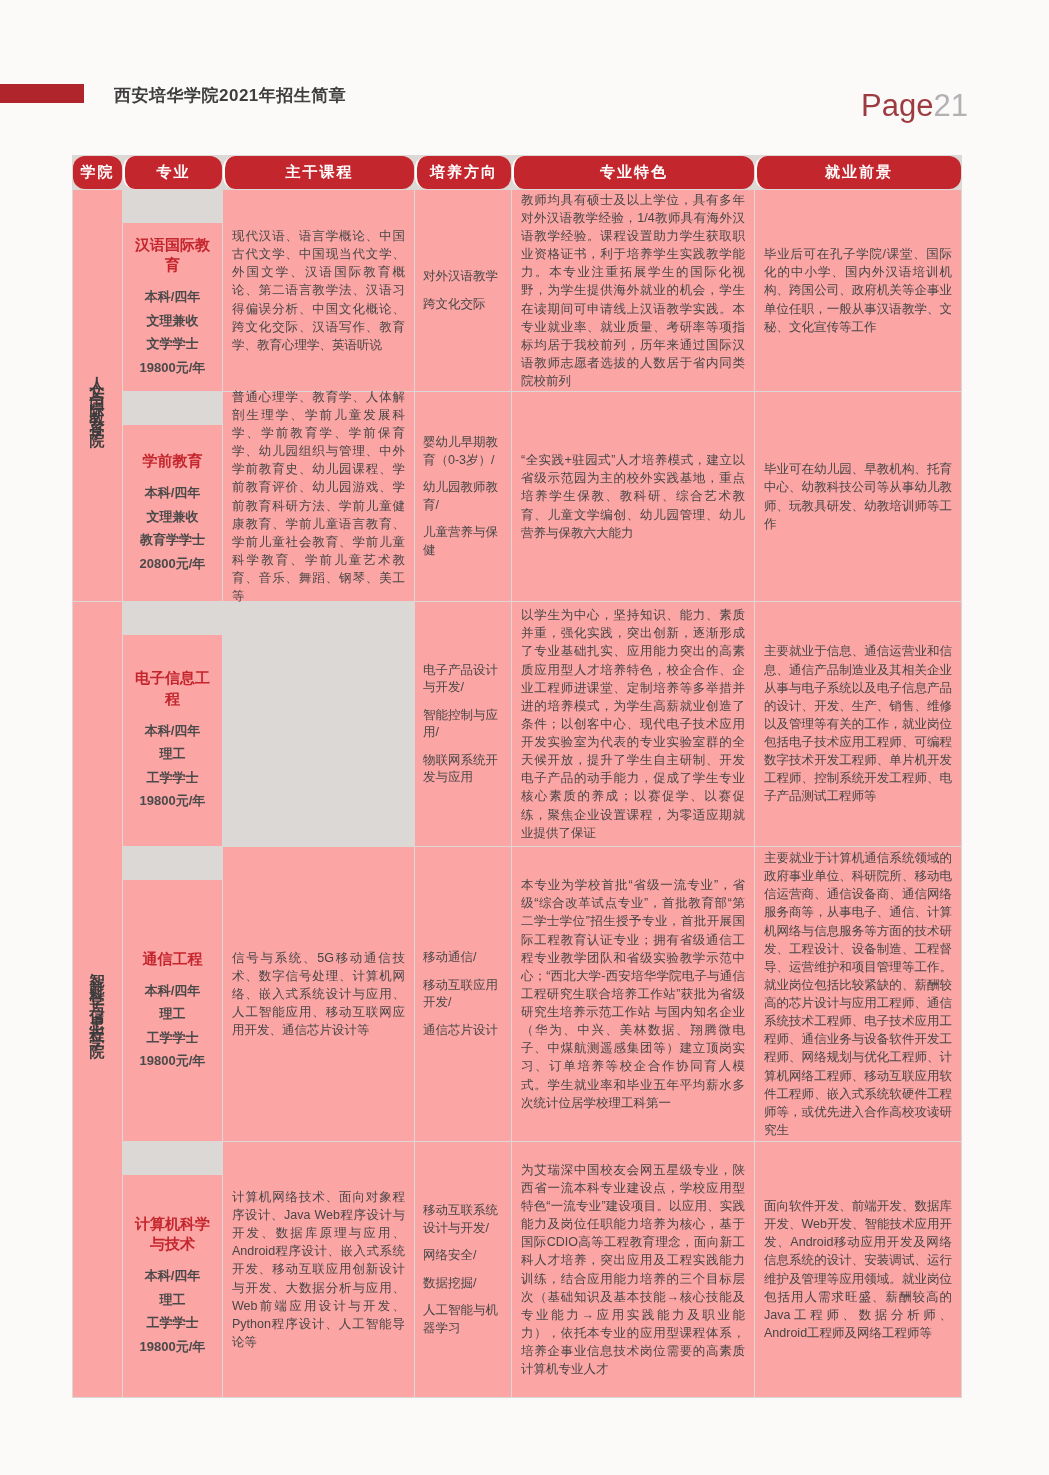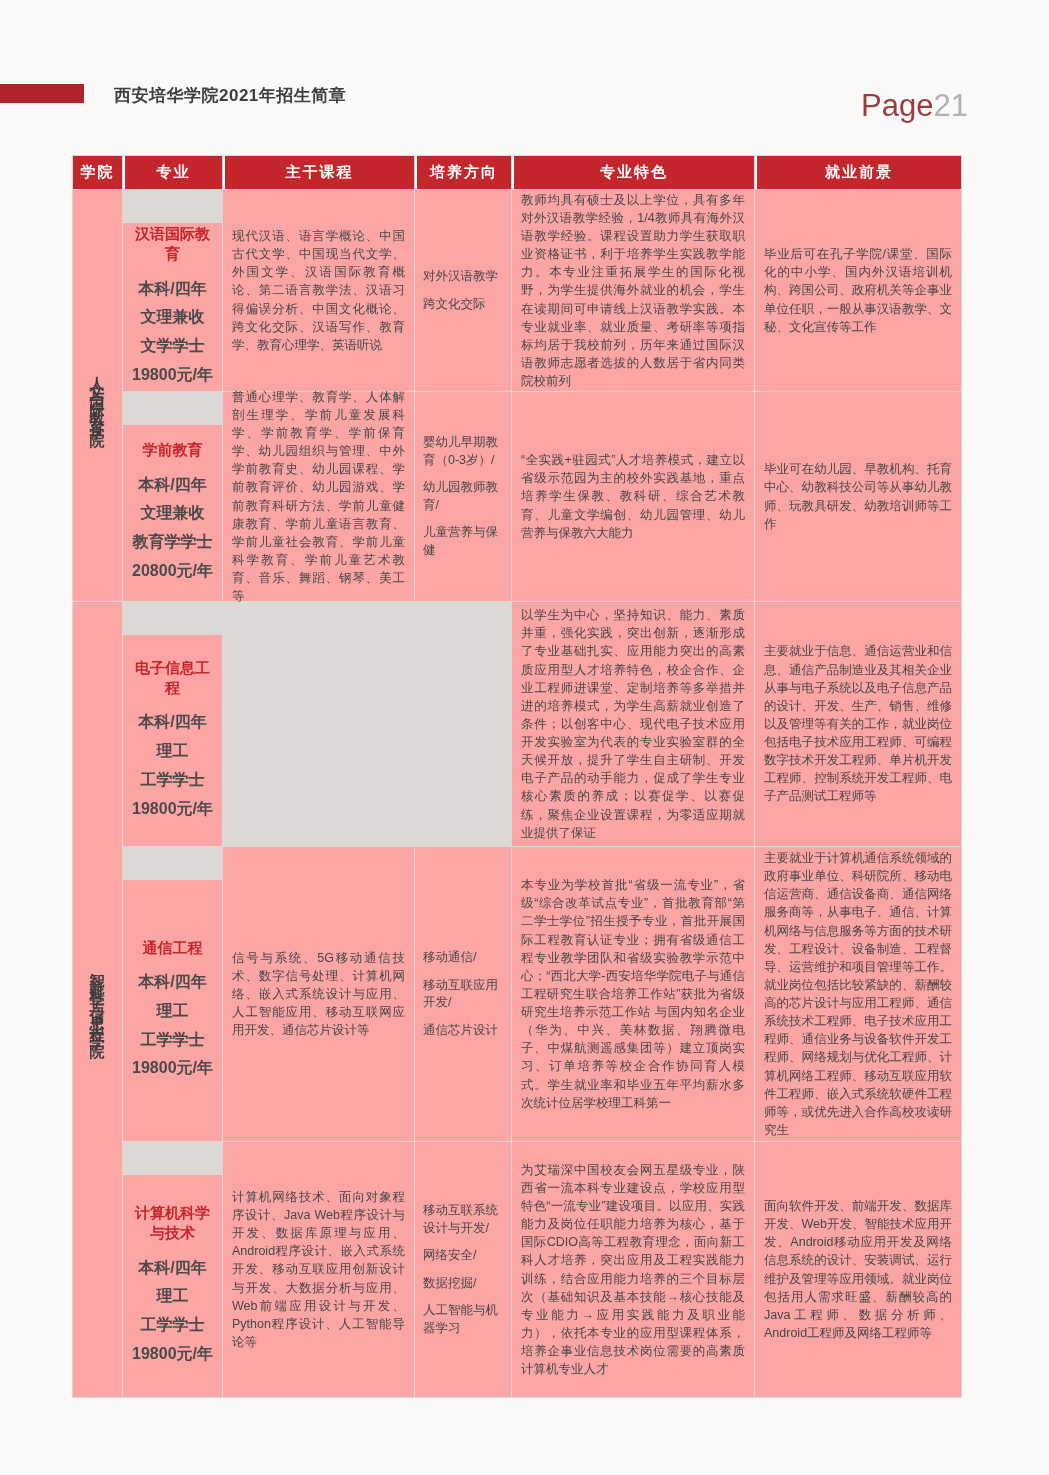--- a/index.html
+++ b/index.html
@@ -22,37 +22,37 @@
     display:grid;
     grid-template-columns:49px 99px 191px 96px 242px 206px;
     grid-template-rows:33px 201px 209px 244px 294px 255px;
     gap:1px;
     background:var(--border,#dcd8d5);
     border:1px solid var(--border,#dcd8d5);
   }
   .hcell{
     background:var(--accent,#c4262d);
     color:#ffffff;font-size:15px;font-weight:700;letter-spacing:2px;
-    display:flex;align-items:center;justify-content:center;
+    display:flex;align-items:center;justify-content:center;border-radius:12px;
   }
   .hcell.sep{border-left:2px solid #ffffff;}
   .cell{background:#fca5a5;}
   .college{
     display:flex;align-items:center;justify-content:center;
   }
   .college .vtext{
     writing-mode:vertical-lr;text-orientation:upright;
     font-size:15px;font-weight:600;color:#3c3c3c;letter-spacing:7px;line-height:1;
   }
   .major-cell{
     display:flex;flex-direction:column;align-items:center;justify-content:center;
     text-align:center;padding:4px 6px;margin-top:33px;
   }
   .major-name{color:var(--accent,#c4262d);font-size:15px;font-weight:700;margin-bottom:10px;line-height:1.35;}
-  .major-detail{font-size:16px;font-weight:700;color:#4a4a4a;line-height:1.8;}
+  .major-detail{font-size:13px;font-weight:700;color:#4a4a4a;line-height:1.8;}
   .text-cell{
     display:flex;align-items:center;padding:6px 9px;
   }
   .text-cell .inner{
     width:100%;font-size:12.5px;line-height:1.45;
     text-align:justify;
   }
   .dir-cell{
     display:flex;flex-direction:column;justify-content:center;
     padding:16px 8px;
@@ -129,20 +129,25 @@
       <div class="inner">毕业可在幼儿园、早教机构、托育中心、幼教科技公司等从事幼儿教师、玩教具研发、幼教培训师等工作</div>
     </div>
 
     <div class="cell major-cell" style="grid-area:4/2">
       <div class="major-name">电子信息工程</div>
       <div class="major-detail">本科/四年</div>
       <div class="major-detail">理工</div>
       <div class="major-detail">工学学士</div>
       <div class="major-detail">19800元/年</div>
     </div>
+    <div class="cell dir-cell" style="grid-area:4/4">
+      <div class="dir-item">电子产品设计与开发/</div>
+      <div class="dir-item">智能控制与应用/</div>
+      <div class="dir-item">物联网系统开发与应用</div>
+    </div>
     <div class="cell text-cell" style="grid-area:4/5">
       <div class="inner">以学生为中心，坚持知识、能力、素质并重，强化实践，突出创新，逐渐形成了专业基础扎实、应用能力突出的高素质应用型人才培养特色，校企合作、企业工程师进课堂、定制培养等多举措并进的培养模式，为学生高薪就业创造了条件；以创客中心、现代电子技术应用开发实验室为代表的专业实验室群的全天候开放，提升了学生自主研制、开发电子产品的动手能力，促成了学生专业核心素质的养成；以赛促学、以赛促练，聚焦企业设置课程，为零适应期就业提供了保证</div>
     </div>
     <div class="cell text-cell" style="grid-area:4/6">
       <div class="inner">主要就业于信息、通信运营业和信息、通信产品制造业及其相关企业从事与电子系统以及电子信息产品的设计、开发、生产、销售、维修以及管理等有关的工作，就业岗位包括电子技术应用工程师、可编程数字技术开发工程师、单片机开发工程师、控制系统开发工程师、电子产品测试工程师等</div>
     </div>
 
     <div class="cell major-cell" style="grid-area:5/2">
       <div class="major-name">通信工程</div>
       <div class="major-detail">本科/四年</div>

